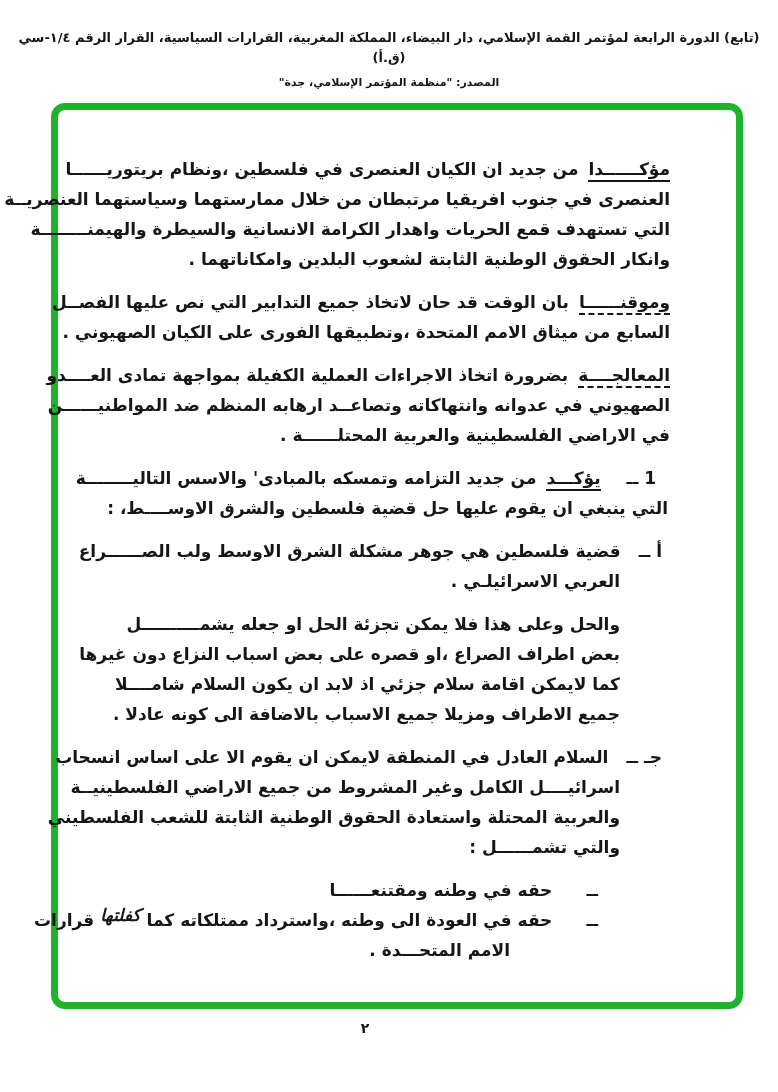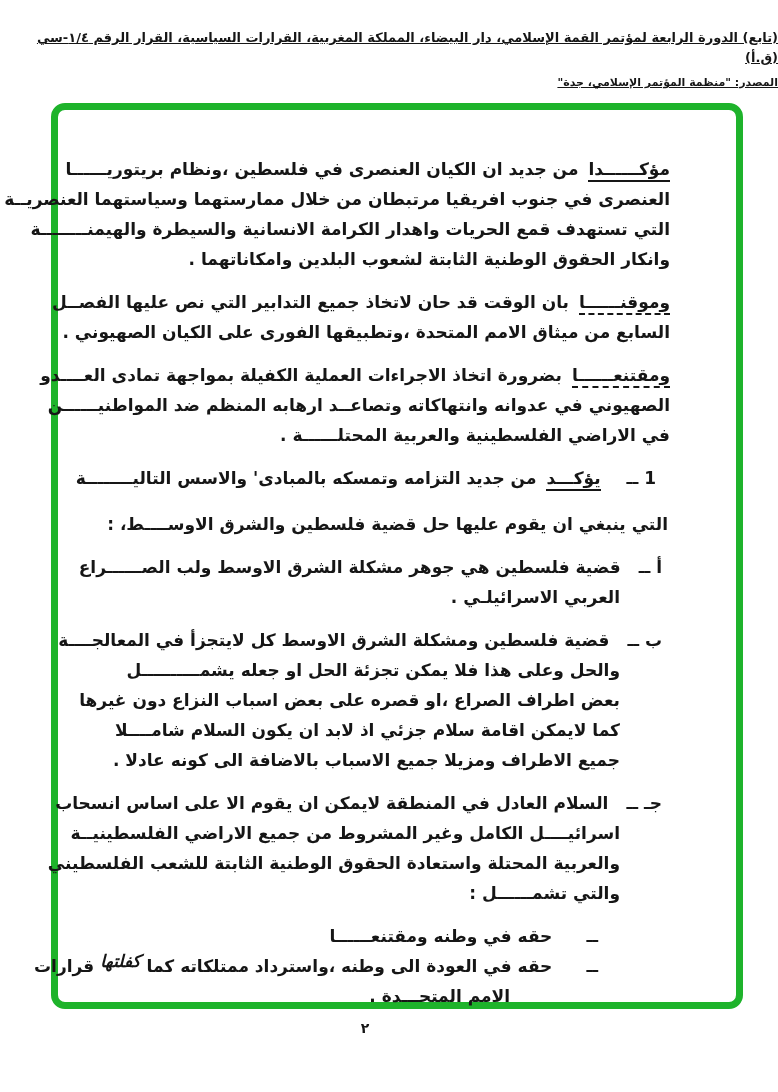--- a/index.html
+++ b/index.html
@@ -2,21 +2,21 @@
 <html lang="ar"><head>
 <meta charset="utf-8">
 <style>
   html,body{margin:0;padding:0;}
   body{
     width:778px;height:1092px;position:relative;background:#ffffff;
     font-family:"DejaVu Sans",sans-serif;color:#161616;overflow:hidden;
   }
   .page{position:absolute;inset:0;}
   
-  .hdr{position:absolute;top:28px;left:0;right:0;text-align:right;direction:rtl;text-decoration:underline;}
+  .hdr{position:absolute;top:28px;left:0;right:0;text-align:center;direction:rtl;}
   .hdr .l1{font-size:13px;font-weight:bold;letter-spacing:0;line-height:20px;}
   .hdr .l2{font-size:11px;font-weight:bold;margin-top:8px;}
   
   .green-box{
     position:absolute;left:51px;top:103px;width:692px;height:906px;
     border:7px solid #1eb32b;border-radius:14px;box-sizing:border-box;
   }
   
   .doc{
     direction:rtl;text-align:right;
@@ -25,21 +25,21 @@
   }
   .blk{margin-bottom:13px;}
   .line{display:block;white-space:nowrap;min-height:30px;}
   .u-solid{border-bottom:2px solid #161616;padding-bottom:1px;}
   .u-dash{border-bottom:2px dashed #161616;padding-bottom:1px;}
   .g10{display:inline-block;width:10px;}
   .g18{display:inline-block;width:18px;}
   .g26{display:inline-block;width:26px;}
   .g34{display:inline-block;width:34px;}
   .ind-num{padding-right:14px;}      
-  .ind-0{padding-right:2px;margin-top:16px;}
+  .ind-0{padding-right:2px;}
   .ind-item{padding-right:8px;text-align:center;}      
   .ind-cont{padding-right:50px;}     
   .ind-dash{padding-right:72px;}     
   .ind-dash2{padding-right:160px;}   
   .marker{display:inline-block;}
   .raised{position:relative;top:-5px;font-style:italic;}
   
   .pagenum{position:absolute;top:1020px;left:0;width:730px;text-align:center;
     font-size:14px;font-weight:bold;}
 </style>
@@ -69,44 +69,41 @@
 
       <div class="blk">
         <span class="line">
           <span class="u-dash">وموقنــــــا</span><span class="g10"></span><span>بان الوقت قد حان لاتخاذ جميع التدابير التي نص عليها الفصــل</span>
         </span>
         <span class="line">السابع من ميثاق الامم المتحدة ،وتطبيقها الفورى على الكيان الصهيوني .</span>
       </div>
 
       <div class="blk">
         <span class="line">
-          <span class="u-dash">ومقتنعــــــا</span><span class="g10"></span><span>بضرورة اتخاذ الاجراءات العملية الكفيلة بمواجهة تمادى العــــدو</span>
+          <span class="u-dash">المعالجــــة</span><span class="g10"></span><span>بضرورة اتخاذ الاجراءات العملية الكفيلة بمواجهة تمادى العــــدو</span>
         </span>
         <span class="line">الصهيوني في عدوانه وانتهاكاته وتصاعــد ارهابه المنظم ضد المواطنيــــــن</span>
         <span class="line">في الاراضي الفلسطينية والعربية المحتلــــــة .</span>
       </div>
 
       <div class="blk">
         <span class="line ind-num">
           <span class="marker">1 ــ</span><span class="g26"></span><span class="u-solid">يؤكـــد</span><span class="g10"></span><span>من جديد التزامه وتمسكه بالمبادى' والاسس التاليــــــــة</span>
         </span>
         <span class="line ind-0">التي ينبغي ان يقوم عليها حل قضية فلسطين والشرق الاوســــط، :</span>
       </div>
 
       <div class="blk">
         <span class="line ind-item">
           <span class="marker">أ ــ</span><span class="g18"></span><span>قضية فلسطين هي جوهر مشكلة الشرق الاوسط ولب الصــــــراع</span>
         </span>
         <span class="line ind-cont">العربي الاسرائيلـي .</span>
       </div>
 
       <div class="blk">
-        <span class="line ind-item">
-          <span class="marker">ب ــ</span><span class="g18"></span><span>قضية فلسطين ومشكلة الشرق الاوسط كل لايتجزأ في المعالجــــة</span>
-        </span>
         <span class="line ind-cont">والحل وعلى هذا فلا يمكن تجزئة الحل او جعله يشمــــــــــل</span>
         <span class="line ind-cont">بعض اطراف الصراع ،او قصره على بعض اسباب النزاع دون غيرها</span>
         <span class="line ind-cont">كما لايمكن اقامة سلام جزئي اذ لابد ان يكون السلام شامــــلا</span>
         <span class="line ind-cont">جميع الاطراف ومزيلا جميع الاسباب بالاضافة الى كونه عادلا .</span>
       </div>
 
       <div class="blk">
         <span class="line ind-item">
           <span class="marker">جـ ــ</span><span class="g18"></span><span>السلام العادل في المنطقة لايمكن ان يقوم الا على اساس انسحاب</span>
         </span>

